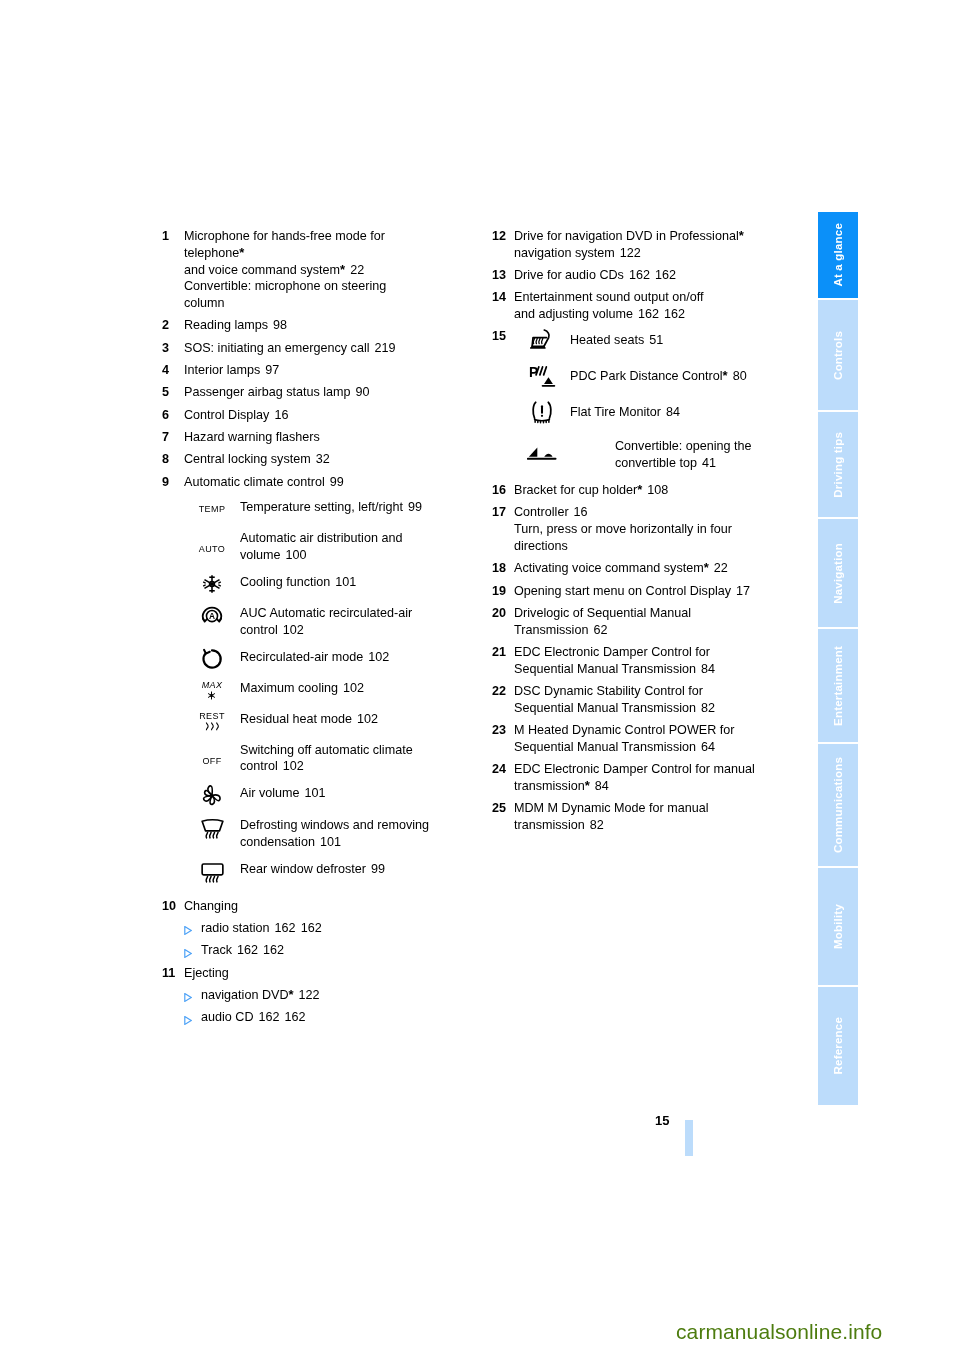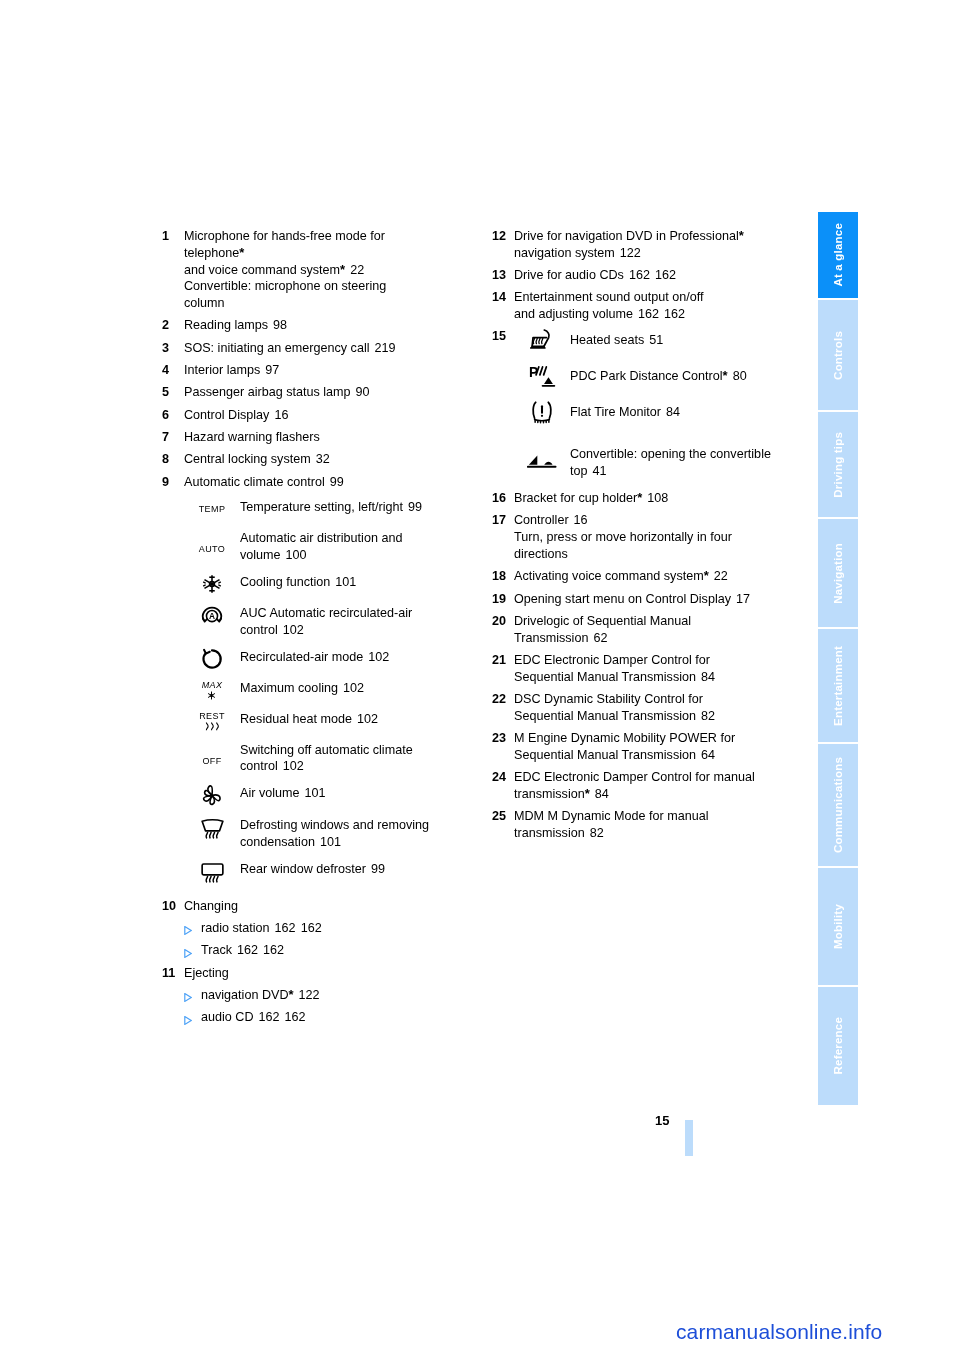--- a/index.html
+++ b/index.html
@@ -159,21 +159,21 @@
     top: 1120px;
     width: 8px;
     height: 36px;
     background: #bcdcfb;
   }
   .watermark {
     position: absolute;
     left: 676px;
     top: 1320px;
     font-size: 21px;
-    color: #1d4ed8;
+    color: #4d7c0f;
     letter-spacing: 0.1px;
   }
 </style>
 </head>
 <body>
 
 <div class="page">
 
   <div class="tab-rail">
     <div class="tab tab-0 active">
@@ -538,21 +538,21 @@
               </g>
               <path d="M22.0 14.4 L26.8 21.6 L17.2 21.6 Z" fill="#000"></path>
               <path d="M15.6 23.6 L28.4 23.6" stroke="#000" stroke-width="1.9" stroke-linecap="round"></path>
             </svg>
           </div>
           <div class="icon-lbl" style="padding-top:4px;">
             <span>PDC Park Distance Control</span><span class="star">*</span><span class="pg">80</span>
           </div>
         </div>
 
-        <div class="icon-row" style="margin-bottom:20px;">
+        <div class="icon-row" style="margin-bottom:12px;">
           <div class="icon-cell">
             <svg width="26" height="25" viewBox="0 0 28 26" fill="none" stroke="#000" stroke-width="1.9" stroke-linecap="round">
               <path d="M7.2 2.0 C4.0 5.0 3.6 13.8 6.0 19.2"></path>
               <path d="M20.8 2.0 C24.0 5.0 24.4 13.8 22.0 19.2"></path>
               <line x1="14" y1="6.2" x2="14" y2="13.2" stroke-width="2.2"></line>
               <circle cx="14" cy="16.6" r="1.2" fill="#000" stroke="none"></circle>
               <g stroke-width="1.6">
                 <line x1="6.6" y1="21.6" x2="6.6" y2="23.6"></line>
                 <line x1="9.5" y1="21.9" x2="9.5" y2="23.9"></line>
                 <line x1="12.4" y1="22.0" x2="12.4" y2="24.0"></line>
@@ -561,21 +561,21 @@
                 <line x1="21.4" y1="21.6" x2="21.4" y2="23.6"></line>
               </g>
               <path d="M6.0 20.6 C10.0 22.2 18.0 22.2 22.0 20.6" stroke-width="1.7"></path>
             </svg>
           </div>
           <div class="icon-lbl" style="padding-top:4px;">
             <span>Flat Tire Monitor</span><span class="pg">84</span>
           </div>
         </div>
 
-        <div class="icon-row" style="margin-bottom:10px;">
+        <div class="icon-row" style="margin-bottom:10px;gap:45px;">
           <div class="icon-cell" style="padding-top:5px;">
             <svg width="30" height="17" viewBox="0 0 32 18" fill="none">
               <path d="M2.0 12.4 L11.0 2.6 L11.0 12.4 Z" fill="#000"></path>
               <path d="M18.4 12.4 C21.0 8.6 24.6 8.0 27.2 12.4 Z" fill="#000"></path>
               <line x1="1.0" y1="14.6" x2="30.4" y2="14.6" stroke="#000" stroke-width="2.2" stroke-linecap="round"></line>
             </svg>
           </div>
           <div class="icon-lbl">
             <span>Convertible: opening the convertible top</span><span class="pg">41</span>
           </div>
@@ -635,21 +635,21 @@
       <div class="num">22</div>
       <div class="txt">
         <span>DSC Dynamic Stability Control for</span><br>
         <span>Sequential Manual Transmission</span><span class="pg">82</span>
       </div>
     </div>
 
     <div class="entry">
       <div class="num">23</div>
       <div class="txt">
-        <span>M Engine Dynamic Mobility POWER for</span><br>
+        <span>M Heated Dynamic Control POWER for</span><br>
         <span>Sequential Manual Transmission</span><span class="pg">64</span>
       </div>
     </div>
 
     <div class="entry">
       <div class="num">24</div>
       <div class="txt">
         <span>EDC Electronic Damper Control for manual</span><br>
         <span>transmission</span><span class="star">*</span><span class="pg">84</span>
       </div>

